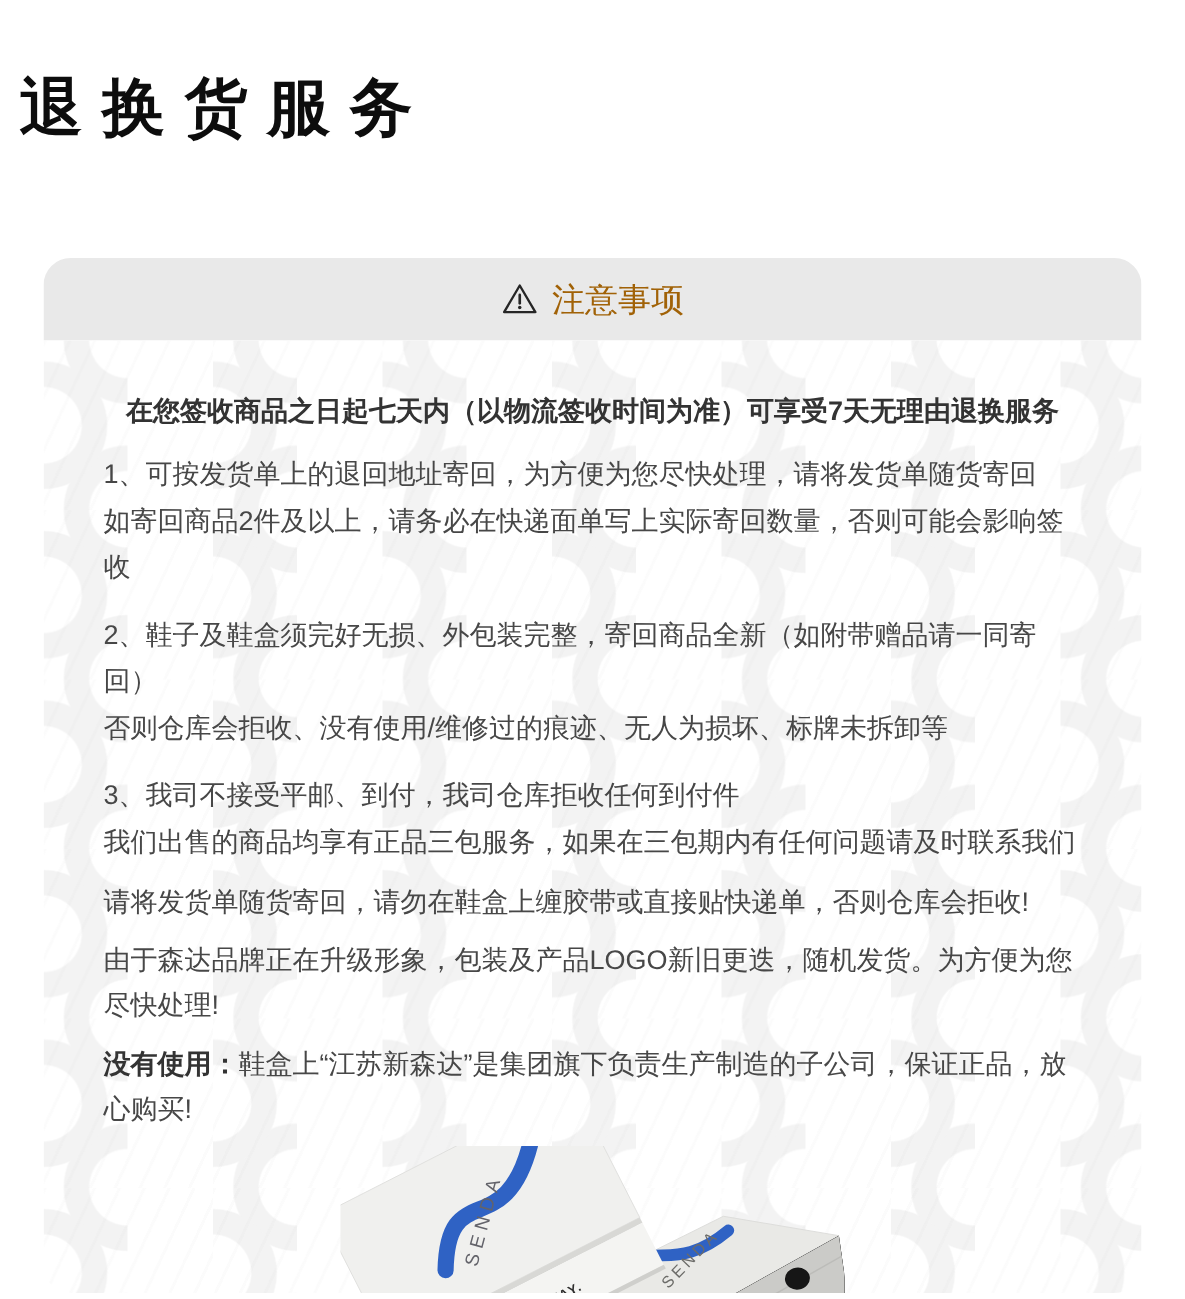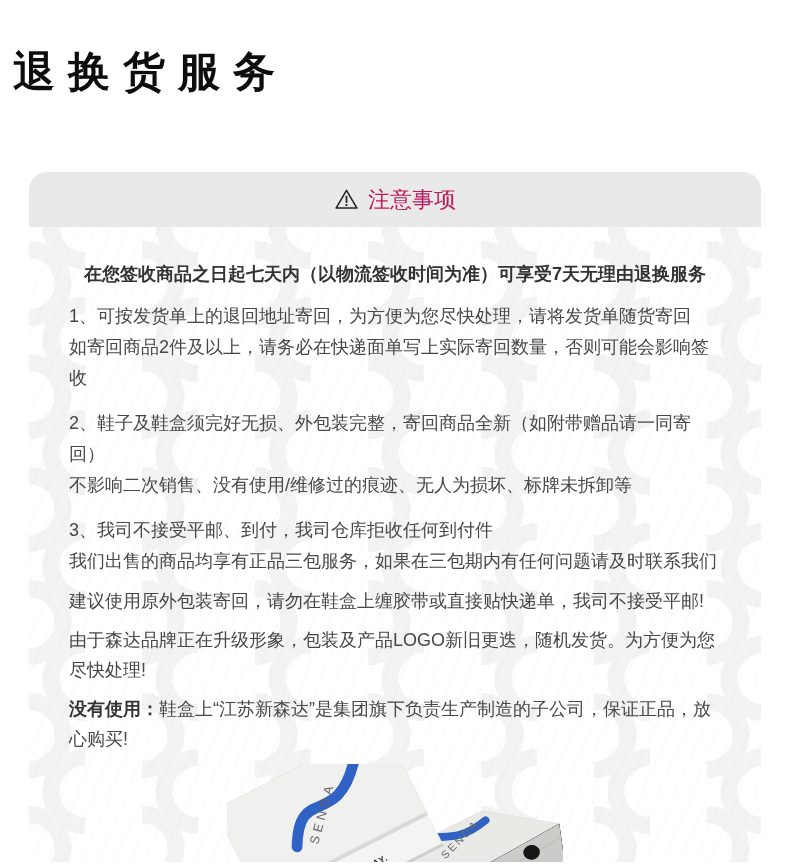--- a/index.html
+++ b/index.html
@@ -24,21 +24,21 @@
     background:#ffffff;
   }
 
   .card-header {
     height:55px;
     background:#e9e9e9;
     display:flex;
     align-items:center;
     justify-content:center;
     gap:9px;
-    color:#be185d;
+    color:#a16207;
     font-size:22px;
   }
   .card-header .warn-icon { display:inline-flex; }
 
   .card-body {
     height:635px;
     padding:34px 40px 0;
     background-color:#ffffff;
     background-image:
       repeating-linear-gradient(115deg, rgba(140,140,140,0.03) 0 2px, rgba(0,0,0,0) 2px 15px),
@@ -108,30 +108,30 @@
 
     <p class="intro-line">在您签收商品之日起七天内（以物流签收时间为准）可享受7天无理由退换服务</p>
 
     <p class="para">
       <span>1、可按发货单上的退回地址寄回，为方便为您尽快处理，请将发货单随货寄回</span><br>
       <span>如寄回商品2件及以上，请务必在快递面单写上实际寄回数量，否则可能会影响签收</span>
     </p>
 
     <p class="para">
       <span>2、鞋子及鞋盒须完好无损、外包装完整，寄回商品全新（如附带赠品请一同寄回）</span><br>
-      <span>不影响二次销售、没有使用/维修过的痕迹、无人为损坏、标牌未拆卸等</span>
+      <span>否则仓库会拒收、没有使用/维修过的痕迹、无人为损坏、标牌未拆卸等</span>
     </p>
 
     <p class="para">
       <span>3、我司不接受平邮、到付，我司仓库拒收任何到付件</span><br>
       <span>我们出售的商品均享有正品三包服务，如果在三包期内有任何问题请及时联系我们</span>
     </p>
 
 
-    <p class="special-line">建议使用原外包装寄回，请勿在鞋盒上缠胶带或直接贴快递单，我司不接受平邮!</p>
+    <p class="special-line">请将发货单随货寄回，请勿在鞋盒上缠胶带或直接贴快递单，否则仓库会拒收!</p>
     <p class="special-line">由于森达品牌正在升级形象，包装及产品LOGO新旧更迭，随机发货。为方便为您尽快处理!</p>
 
     <p class="special-line">
       <span class="tip-label">没有使用：</span><span>鞋盒上“江苏新森达”是集团旗下负责生产制造的子公司，保证正品，放心购买!</span>
     </p>
 
     <svg class="boxes-figure" viewBox="0 0 340 200">
 
       <ellipse cx="180" cy="186" rx="140" ry="10" fill="rgba(0,0,0,0.05)"></ellipse>
 

